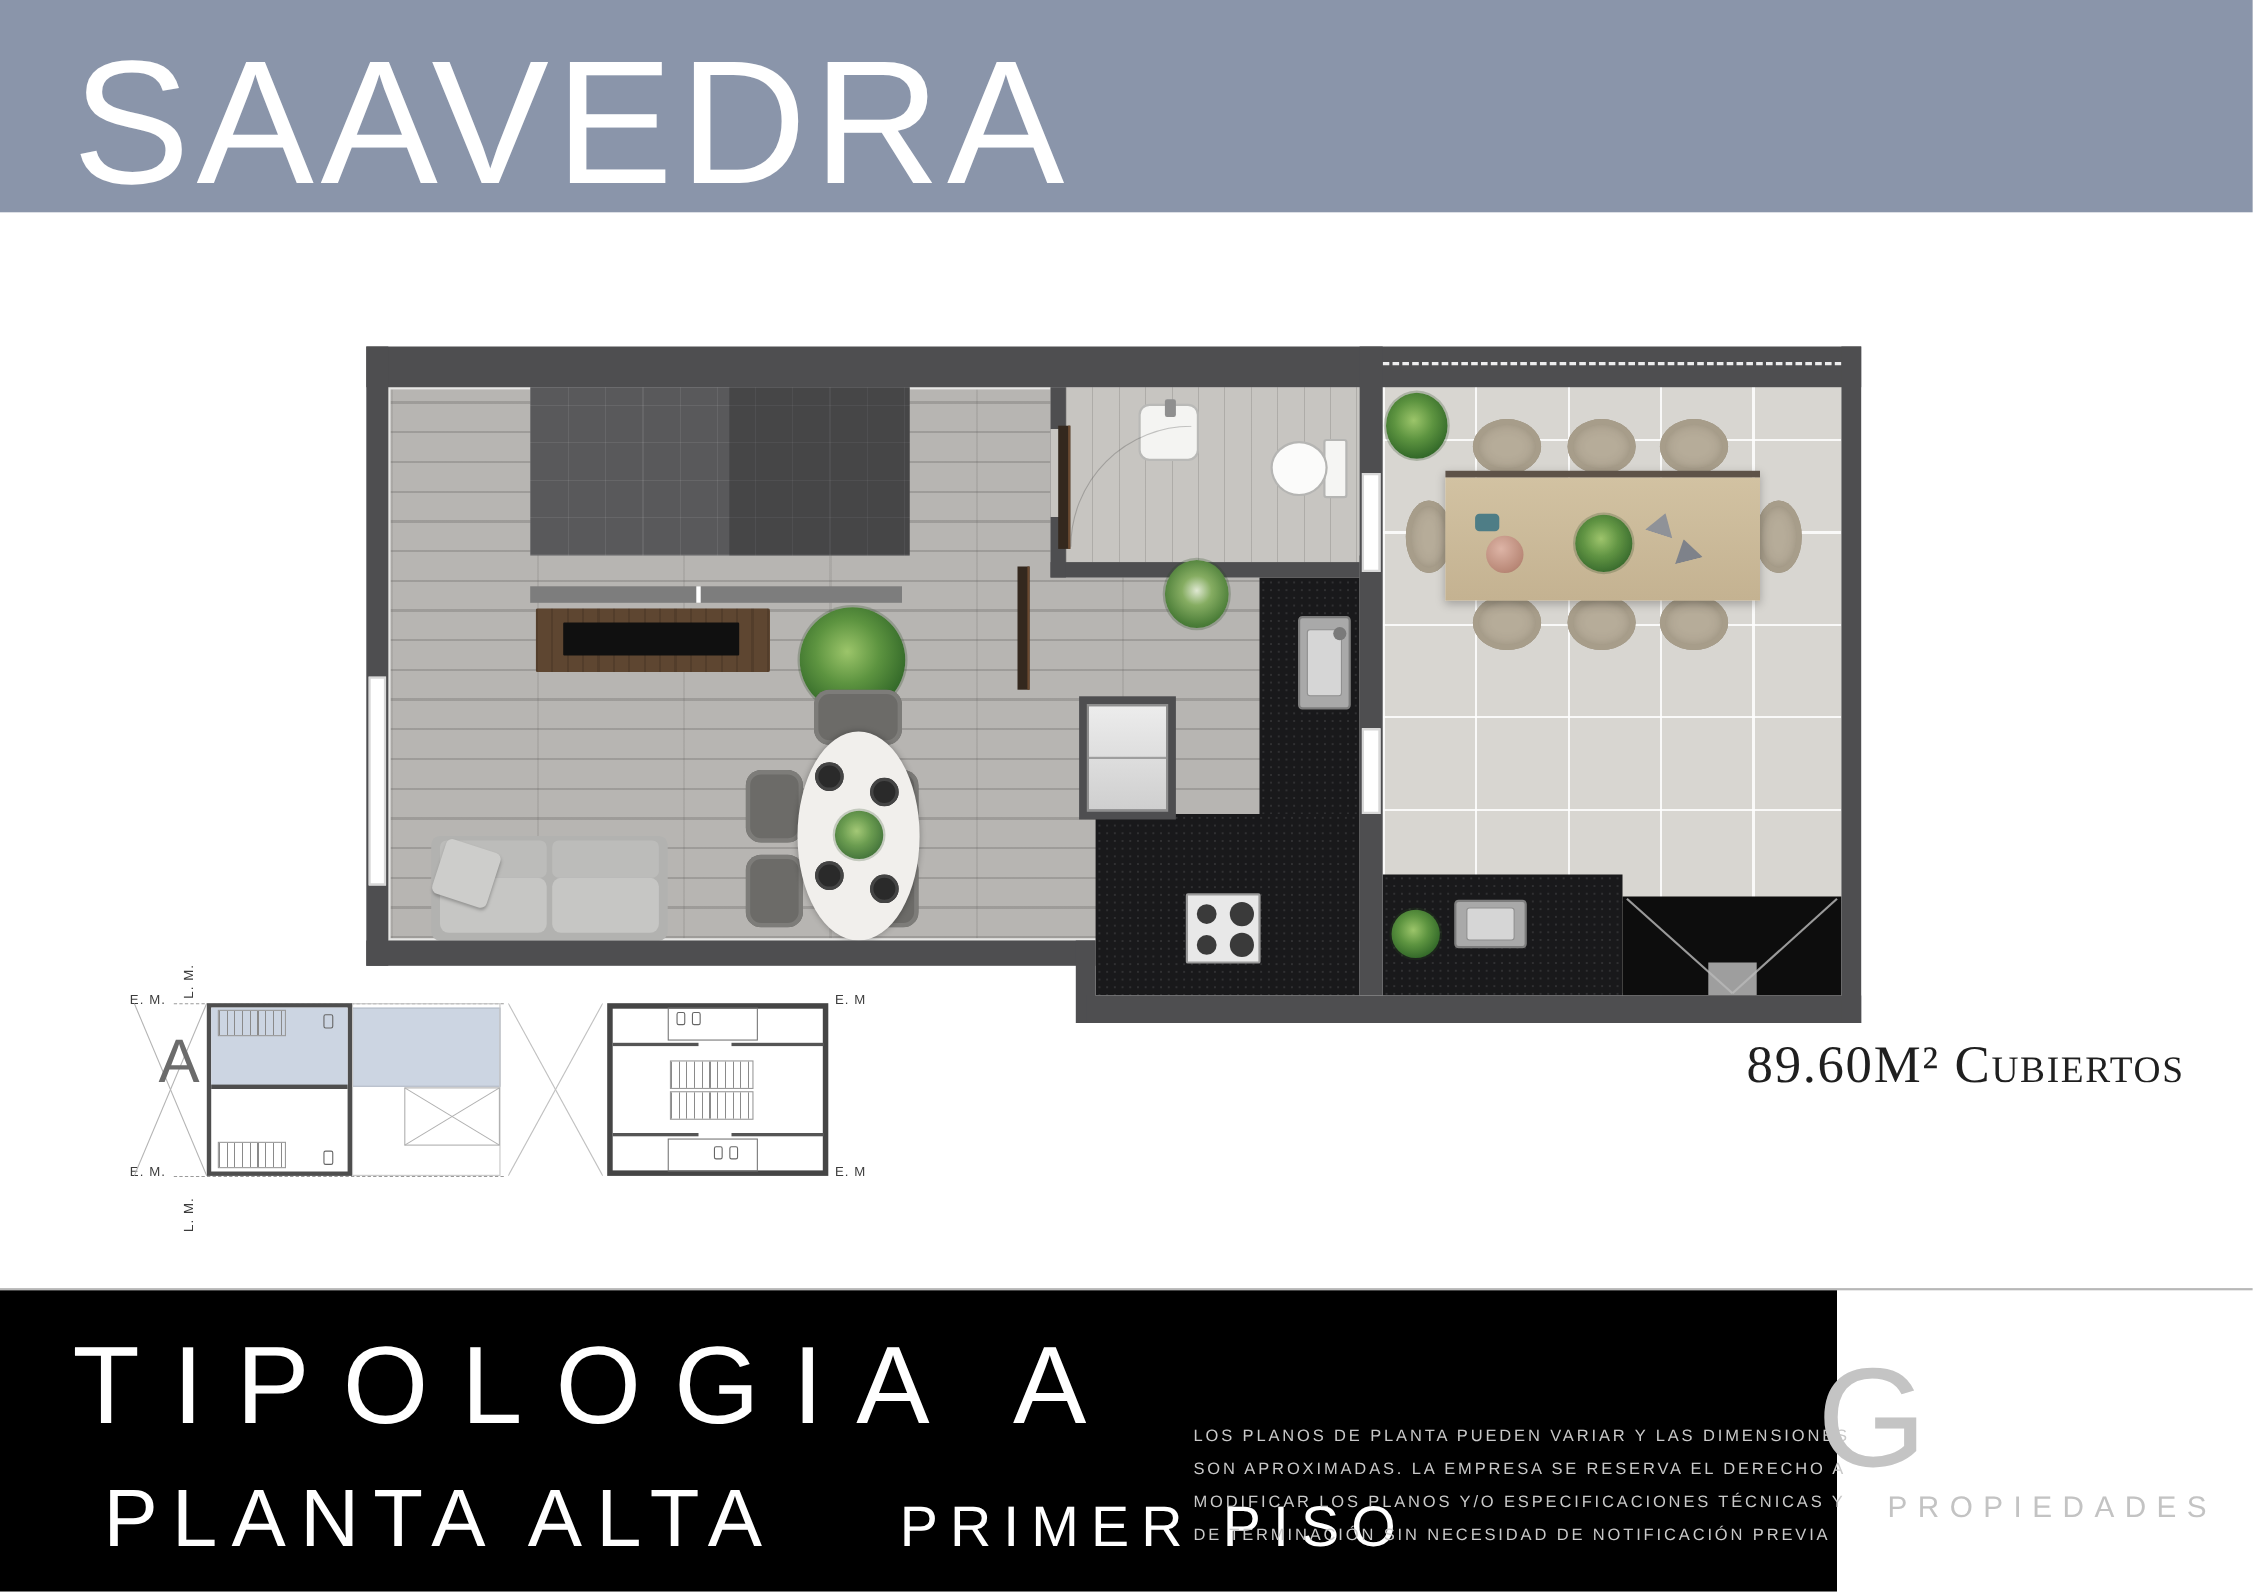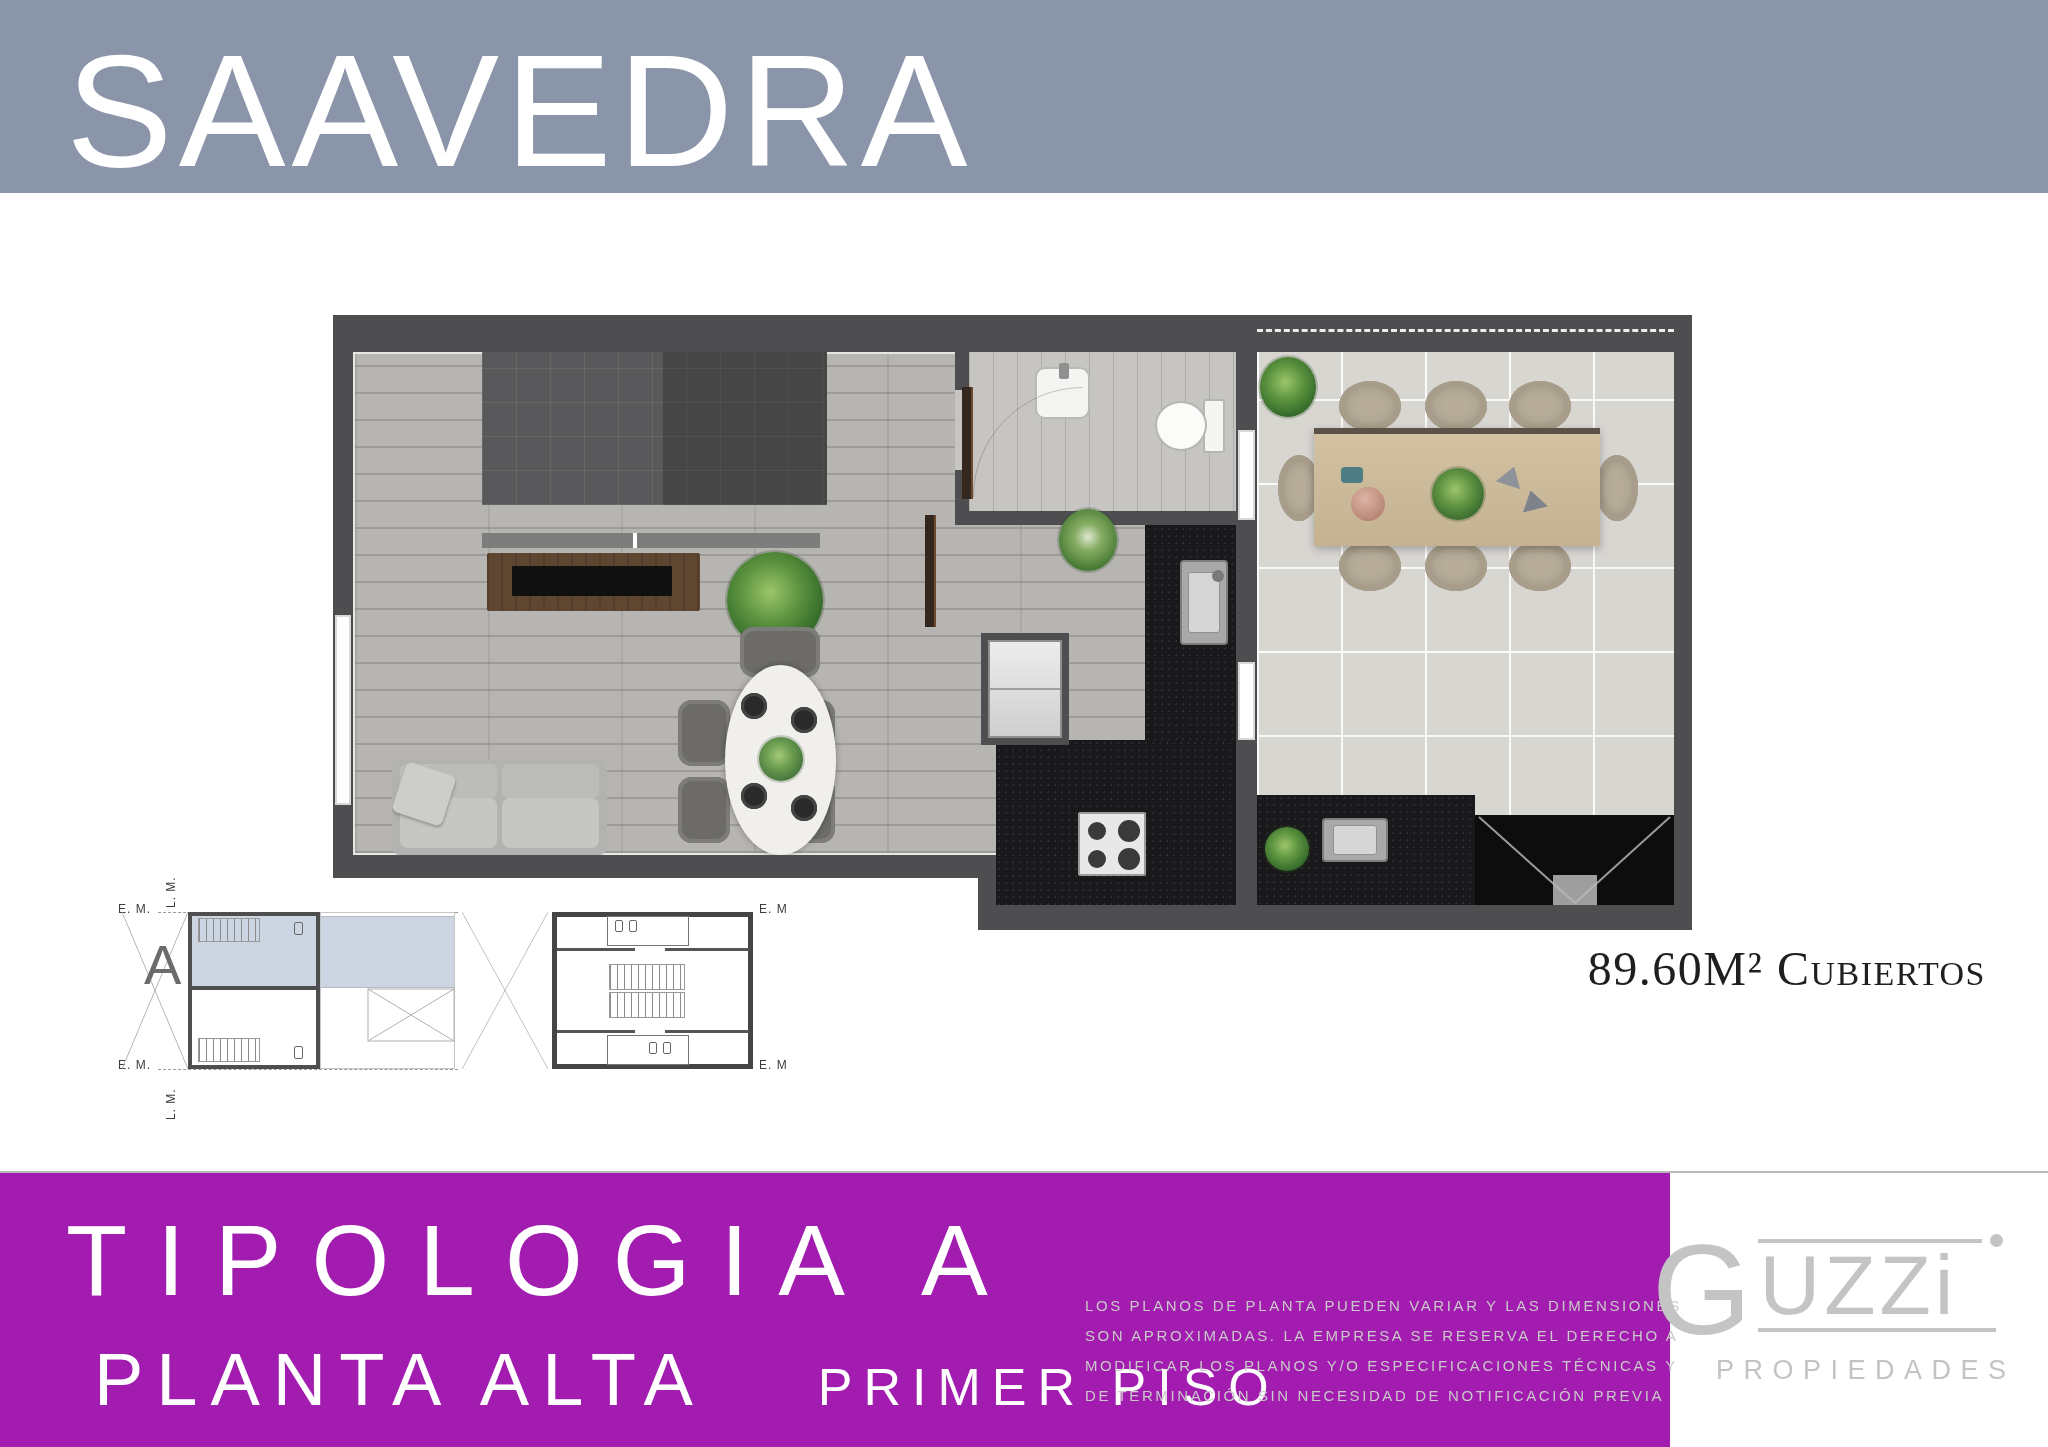--- a/index.html
+++ b/index.html
@@ -52,21 +52,21 @@
   .schem-label.vert { transform:rotate(-90deg); transform-origin:left top; }
   .hatch-v { background-image:repeating-linear-gradient(90deg,#8a8a8a 0 1px, rgba(0,0,0,0) 1px 7px); border:1px solid #9a9a9a; }
 
   
   .areas { position:absolute; right:62px; top:942px; text-align:right;
     font-family:"Liberation Serif", serif; color:#1f1f1f; font-size:48px; line-height:54px; letter-spacing:1.5px; }
   .areas .sc { font-variant:small-caps; }
 
   
   .footer-line { position:absolute; left:0; top:1171px; width:2048px; height:2px; background:#b7b7b7; }
-  .footer { position:absolute; left:0; top:1173px; width:1670px; height:274px; background:#a21caf; color:#ffffff; }
+  .footer { position:absolute; left:0; top:1173px; width:1670px; height:274px; background:#000000; color:#ffffff; }
   .f-title { position:absolute; left:66px; top:30px; font-size:100px; font-weight:400; letter-spacing:30px; white-space:nowrap; }
   .f-title .suffix { margin-left:46px; }
   .f-sub-row { position:absolute; left:66px; top:164px; display:flex; align-items:baseline;margin-left:28px; }
   .f-sub { font-size:74px; font-weight:400; letter-spacing:13px; white-space:nowrap; }
   .f-level { font-size:52px; font-weight:400; letter-spacing:11px; margin-left:112px; white-space:nowrap; }
   .disclaimer { position:absolute; left:1085px; top:118px; font-size:15px; line-height:30px; letter-spacing:2.6px; color:#c9c9c9; white-space:nowrap; }
   .guzzi { position:absolute; left:1652px; top:62px; color:#c4c4c4; }
   .guzzi .row { display:flex; align-items:flex-start; }
   .guzzi .g { font-size:128px; line-height:0.86; font-weight:400; }
   .guzzi .stack { margin-left:6px; margin-top:4px; }
@@ -263,22 +263,16 @@
   </div>
   <div class="disclaimer">
     <div>LOS PLANOS DE PLANTA PUEDEN VARIAR Y LAS DIMENSIONES</div>
     <div>SON APROXIMADAS. LA EMPRESA SE RESERVA EL DERECHO A</div>
     <div>MODIFICAR LOS PLANOS Y/O ESPECIFICACIONES TÉCNICAS Y</div>
     <div>DE TERMINACIÓN SIN NECESIDAD DE NOTIFICACIÓN PREVIA</div>
   </div>
   <div class="guzzi">
     <div class="row">
       <span class="g">G</span>
-      <span class="stack">
-        <span class="bar top"></span>
-        <span class="dot"></span>
-        <span class="uzzi">UZZi</span>
-        <span class="bar bottom"></span>
-      </span>
     </div>
     <div class="sub">PROPIEDADES</div>
   </div>
 </div>
 
 </body></html>

